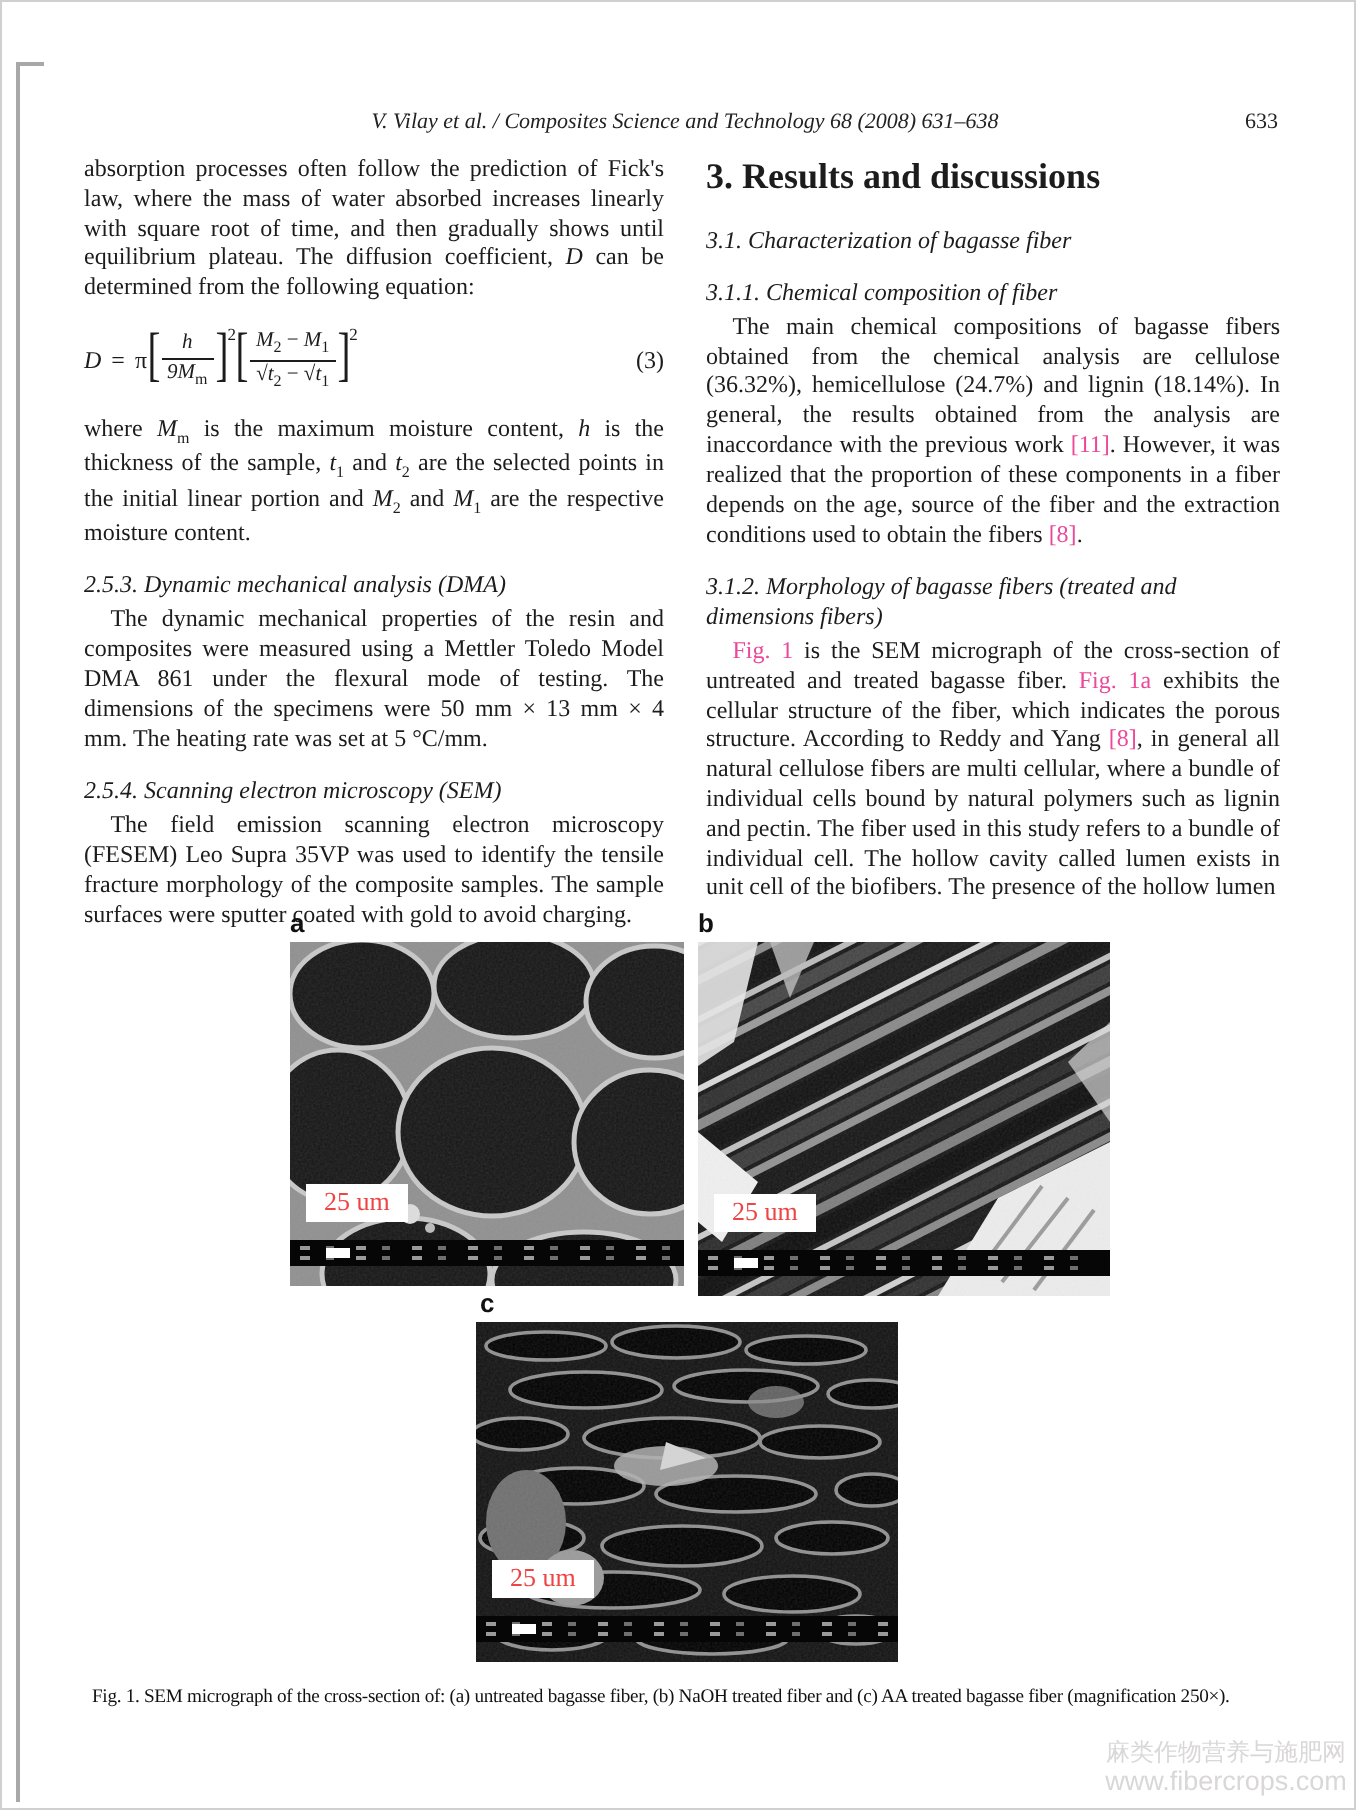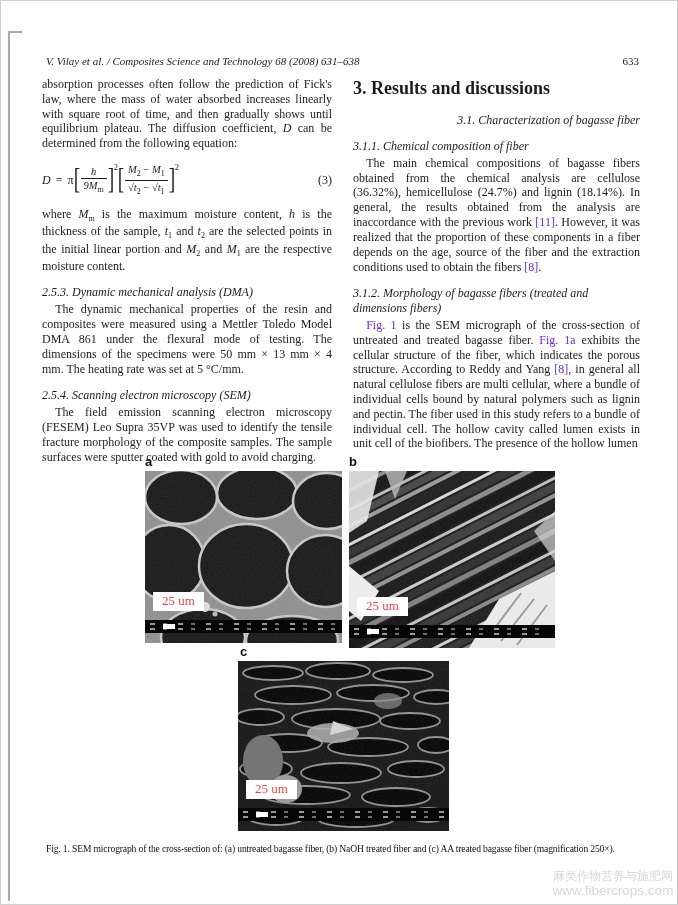--- a/index.html
+++ b/index.html
@@ -2,35 +2,35 @@
 <html><head>
 <meta charset="utf-8">
 <style>
   html,body{margin:0;padding:0;background:#fff;}
   .page{position:relative;width:678px;height:905px;background:#ffffff;
         border:1px solid #d0d0d0;overflow:hidden;box-sizing:border-box;
         font-family:"Liberation Serif","DejaVu Serif",serif;color:#1c1c1c;}
   .left-edge{position:absolute;left:7px;top:30px;width:2px;height:870px;background:#a8a8a8;}
   .top-edge{position:absolute;left:7px;top:30px;width:14px;height:2px;background:#a8a8a8;}
 
-  .header{position:absolute;top:54px;left:45px;width:593px;
+  .header{position:absolute;top:54px;left:45px;width:593px;text-align:center;
           font-style:italic;font-size:11px;color:#222;}
   .pagenum{position:absolute;right:0;top:0;font-style:normal;font-size:11px;}
 
   .col{position:absolute;top:76px;font-size:12px;line-height:1.235;text-align:justify;}
   .colL{left:41px;width:290px;}
   .colR{left:352px;width:287px;}
   .col p{margin:0;}
   .ind{text-indent:1.1em;}
   .h-sec{font-weight:700;font-size:18px;margin:0 0 14px 0;text-align:left;}
-  .h-sub{font-style:italic;font-weight:400;font-size:12px;margin:0 0 11px 0;text-align:right;}
+  .h-sub{font-style:italic;font-weight:400;font-size:12px;margin:0 0 11px 0;text-align:left;}
   .h-sub2{font-style:italic;font-weight:400;font-size:12px;margin:0 0 2px 0;text-align:left;}
   .h-left{font-style:italic;font-weight:400;font-size:12px;margin:11px 0 3px 0;text-align:left;}
   .mt12{margin-top:12px;}
-  .cite{color:#6d28d9;}
+  .cite{color:#ec4899;}
   sub{font-size:8px;}
 
   
   .eqrow{display:flex;align-items:center;margin:9px 0 7px 0;height:40px;}
   .eq-main{display:inline-flex;align-items:center;font-size:12px;font-style:normal;}
   .it{font-style:italic;}
   .op{margin:0 5px;}
   .brk{font-size:30px;font-weight:300;line-height:30px;display:inline-block;
        transform:scaleX(.65);margin:0 -2px;position:relative;top:-2px;}
   .frac{display:inline-block;vertical-align:middle;text-align:center;

